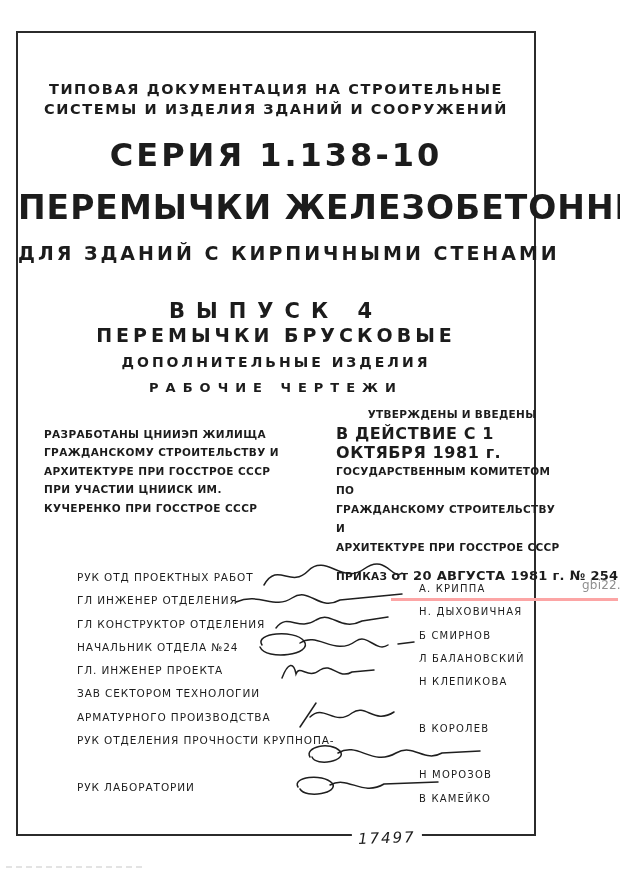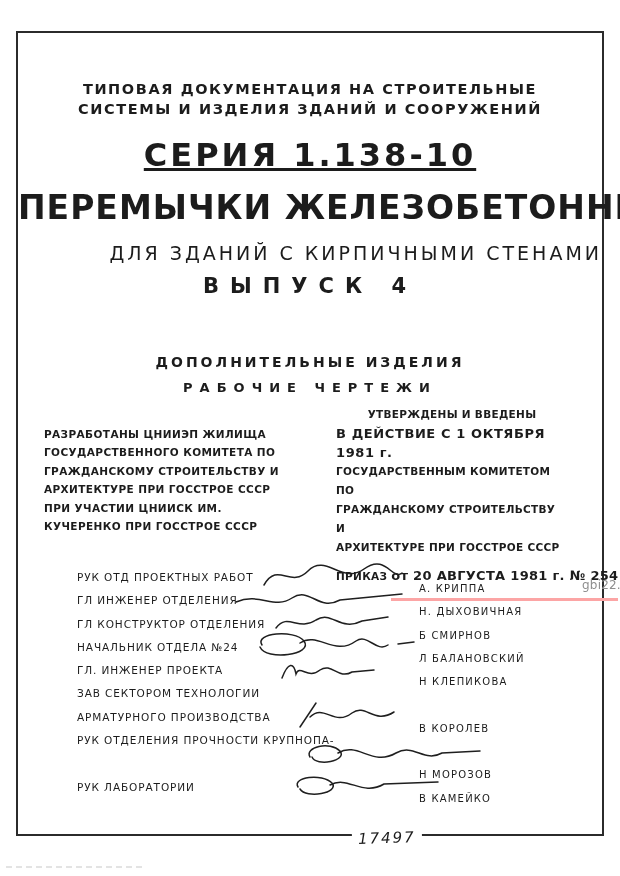--- a/index.html
+++ b/index.html
@@ -1,39 +1,39 @@
 <!DOCTYPE html>
 <html><head>
 <meta charset="utf-8">
 <style>
   html,body{margin:0;padding:0;}
   body{
     width:620px;height:876px;position:relative;background:#ffffff;
     font-family:"DejaVu Sans", sans-serif;color:#1c1c1c;overflow:hidden;
   }
   .frame{
-    position:absolute;left:16px;top:31px;width:588px;height:805px;
+    position:absolute;left:16px;top:31px;width:520px;height:805px;
     box-sizing:border-box;border:2px solid #2b2b2b;background:#fff;
   }
   .abs{position:absolute;}
   .ctr{left:0;width:100%;text-align:center;white-space:nowrap;}
   .hdr-line{font-size:14.5px;font-weight:bold;letter-spacing:1.6px;}
-  .series{font-size:32px;font-weight:bold;letter-spacing:3px;text-decoration:underline;}
+  .series{font-size:32px;font-weight:bold;letter-spacing:3px;}
   .main-title{font-size:33px;font-weight:bold;letter-spacing:1px;}
-  .subtitle{font-size:19px;font-weight:normal;letter-spacing:3px;text-align:right;}
+  .subtitle{font-size:19px;font-weight:bold;letter-spacing:3px;}
   .issue{font-size:21px;font-weight:bold;letter-spacing:11px;}
   .section{font-size:19px;font-weight:bold;letter-spacing:4px;}
   .subsection{font-size:14px;font-weight:bold;letter-spacing:3px;}
   .doctype{font-size:13px;font-weight:bold;letter-spacing:7px;}
   .devblock{left:26px;top:392px;width:292px;font-size:10.5px;font-weight:bold;
     letter-spacing:0.4px;line-height:18.4px;}
   .appblock{left:318px;top:372px;width:232px;font-size:10.5px;font-weight:bold;
     letter-spacing:0.3px;line-height:19px;}
   .appblock .l1{text-align:center;}
-  .appblock .l2{font-size:13px;letter-spacing:0.6px;}
+  .appblock .l2{font-size:16px;letter-spacing:0.6px;}
   .order{margin-top:9px;white-space:nowrap;}
   .order .val{font-size:13px;border-bottom:3px solid #fca5a5;padding-bottom:15px;}
   .sigrows{left:0;top:534px;width:100%;}
   .sigrow{position:relative;height:23.3px;}
   .role{position:absolute;left:59px;top:4px;font-size:10.5px;letter-spacing:0.9px;
     white-space:nowrap;}
   .pname{position:absolute;left:379px;top:16px;font-size:10px;letter-spacing:1.2px;
     white-space:nowrap;margin-left:22px;}
   .sig{position:absolute;top:-8px;pointer-events:none;}
   .sig path{fill:none;stroke:#1f1f1f;stroke-width:1.5;stroke-linecap:round;}
@@ -47,27 +47,27 @@
 
 <div class="frame">
 
   <div class="abs ctr hdr-line" style="top:48px">ТИПОВАЯ ДОКУМЕНТАЦИЯ НА СТРОИТЕЛЬНЫЕ</div>
   <div class="abs ctr hdr-line" style="top:68px">СИСТЕМЫ И ИЗДЕЛИЯ ЗДАНИЙ И СООРУЖЕНИЙ</div>
 
   <div class="abs ctr series" style="top:103px">СЕРИЯ 1.138-10</div>
 
   <div class="abs ctr main-title" style="top:155px">ПЕРЕМЫЧКИ ЖЕЛЕЗОБЕТОННЫЕ</div>
   <div class="abs ctr subtitle" style="top:209px">ДЛЯ ЗДАНИЙ С КИРПИЧНЫМИ СТЕНАМИ</div>
-  <div class="abs ctr issue" style="top:241px">ВЫПУСК  4</div>
+  <div class="abs ctr issue" style="top:266px">ВЫПУСК  4</div>
+  <div class="abs ctr section" style="top:291px">ПЕРЕМЫЧКИ БРУСКОВЫЕ</div>
   <div class="abs ctr doctype" style="top:347px">РАБОЧИЕ ЧЕРТЕЖИ</div>
   <div class="abs ctr subsection" style="top:321px">ДОПОЛНИТЕЛЬНЫЕ ИЗДЕЛИЯ</div>
 
   <div class="abs devblock">
     <div>РАЗРАБОТАНЫ ЦНИИЭП ЖИЛИЩА</div>
-    <div>ГОСУДАРСТВЕННОГО КОМИТЕТА ПО</div>
     <div>ГРАЖДАНСКОМУ СТРОИТЕЛЬСТВУ И</div>
     <div>АРХИТЕКТУРЕ ПРИ ГОССТРОЕ СССР</div>
     <div>ПРИ УЧАСТИИ ЦНИИСК ИМ.</div>
     <div>КУЧЕРЕНКО ПРИ ГОССТРОЕ СССР</div>
   </div>
 
   <div class="abs appblock">
     <div class="l1">УТВЕРЖДЕНЫ И ВВЕДЕНЫ</div>
     <div class="l2">В ДЕЙСТВИЕ С 1 ОКТЯБРЯ 1981 г.</div>
     <div>ГОСУДАРСТВЕННЫМ КОМИТЕТОМ ПО</div>

